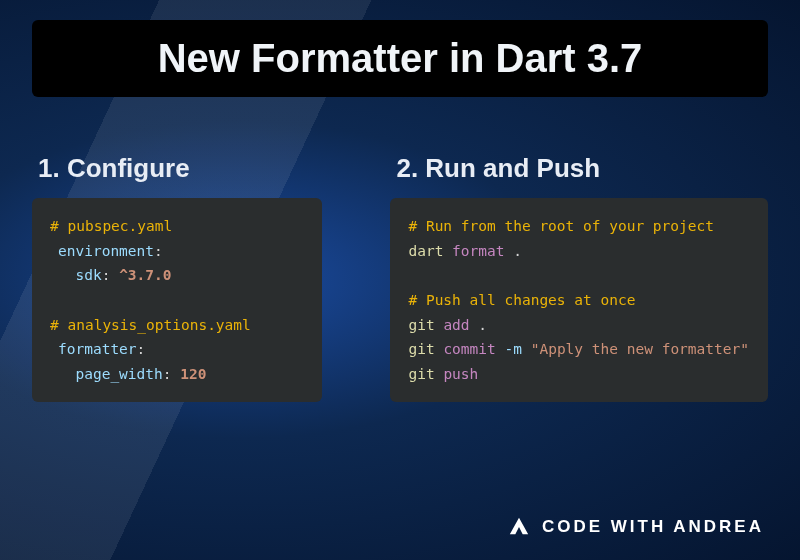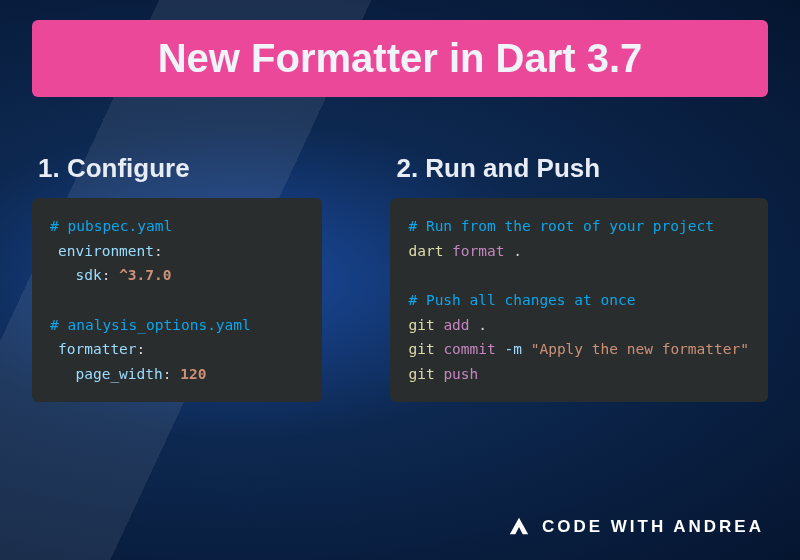--- a/index.html
+++ b/index.html
@@ -14,21 +14,21 @@
   overflow: hidden;
 }
 body::before {
   content: "";
   position: absolute;
   left: 0; top: 0; right: 0; bottom: 0;
   background: linear-gradient(115deg, transparent 15%, rgba(255,255,255,0.08) 15%, rgba(255,255,255,0.08) 35%, transparent 35%);
   pointer-events: none;
 }
 .title-bar {
-  background: #ec4899;
+  background: #000000;
   border-radius: 6px;
   padding: 16px 24px;
   text-align: center;
   margin-bottom: 24px;
   position: relative;
   z-index: 1;
 }
 .title-bar h1 {
   font-size: 40px;
   font-weight: 700;
@@ -58,21 +58,21 @@
 .code-block {
   background: #2a2d2e;
   border-radius: 6px;
   padding: 16px 18px;
   font-family: "SF Mono", Monaco, Consolas, monospace;
   font-size: 14.5px;
   line-height: 1.7;
   color: #d4d4d4;
   white-space: pre;
 }
-.c-comment { color: #0ea5e9; }
+.c-comment { color: #eab308; }
 .c-key { color: #9cdcfe; margin-left: 8px; }
 .c-value { color: #ce9178; font-weight: bold; }
 .c-cmd { color: #dcdcaa; }
 .c-sub { color: #c586c0; }
 .c-string { color: #ce9178; }
 .c-flag { color: #9cdcfe; }
 .branding {
   position: absolute;
   right: 36px;
   bottom: 22px;

